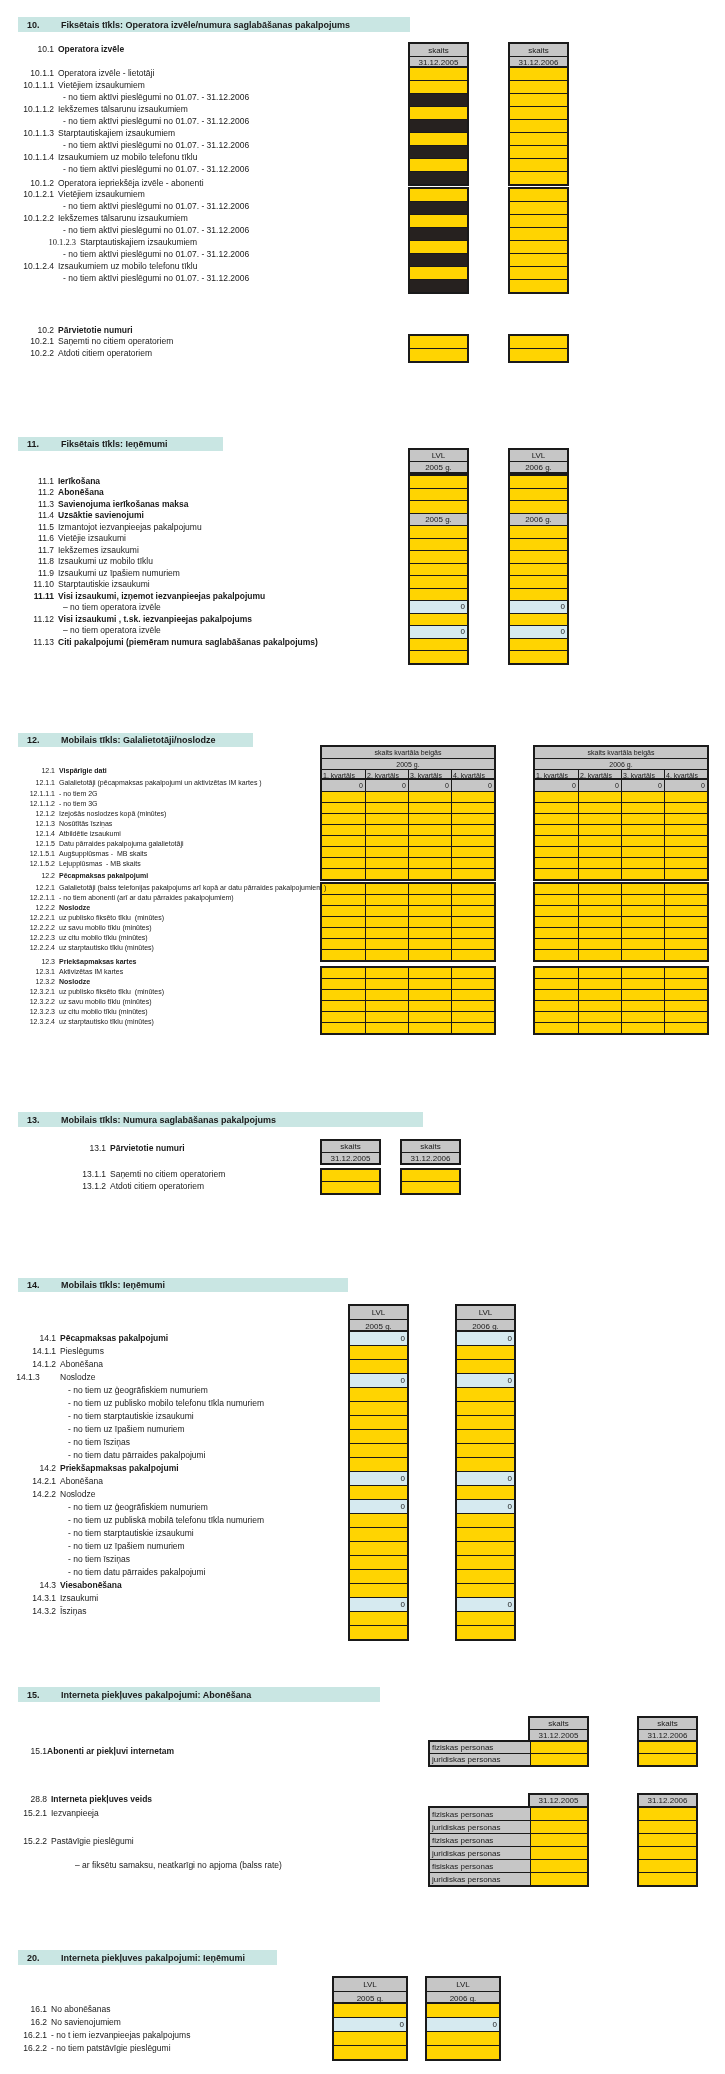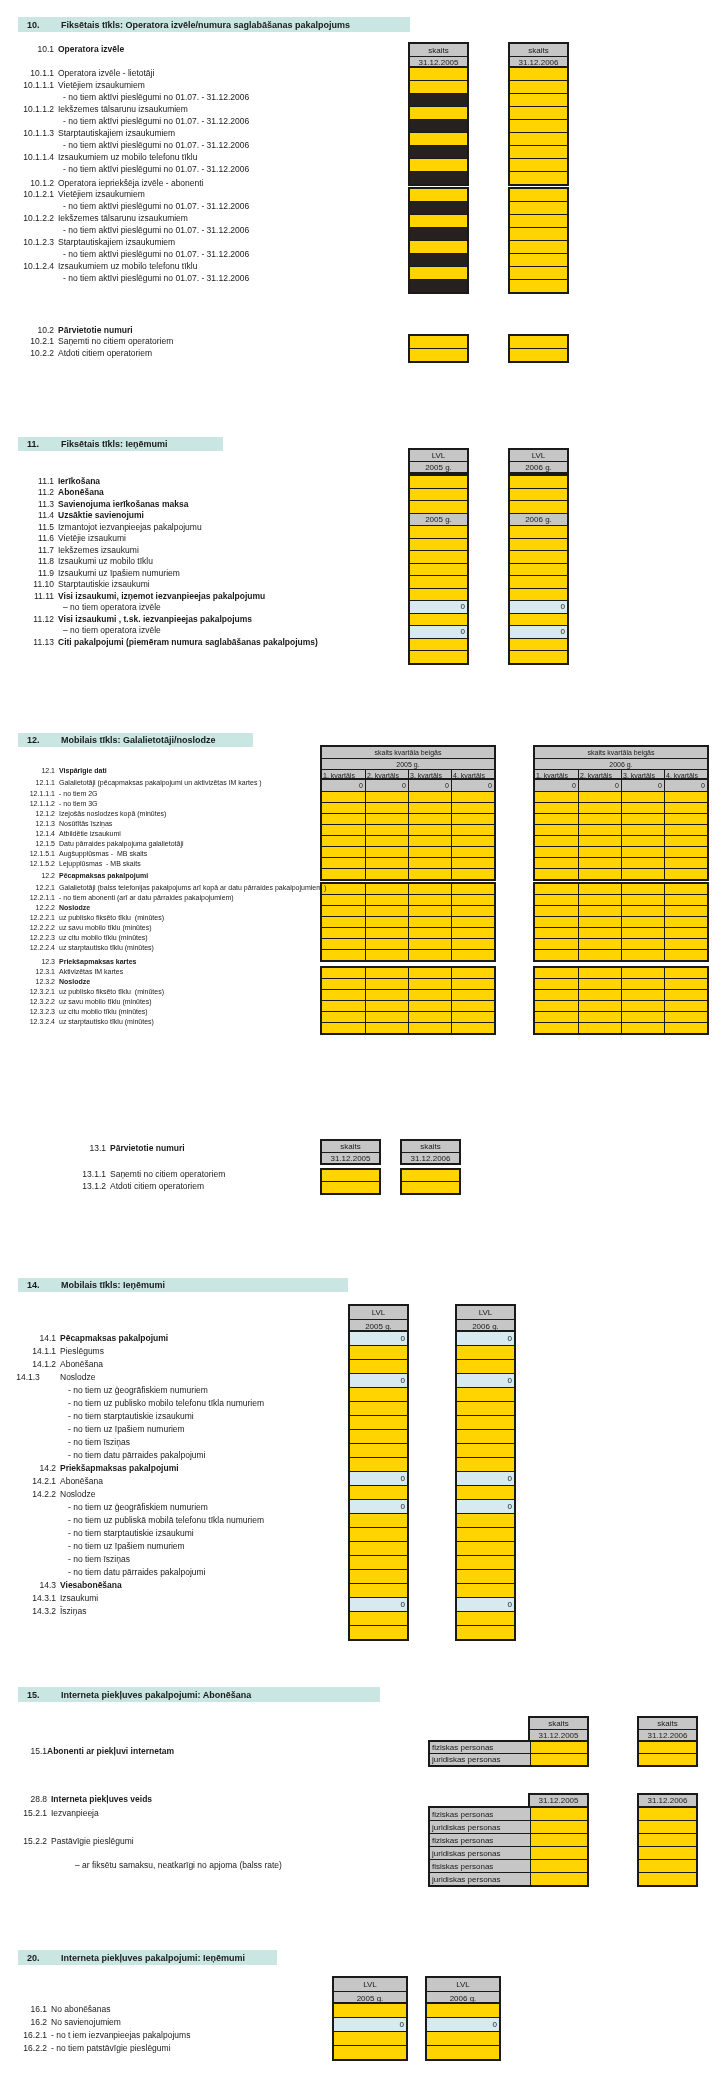--- a/index.html
+++ b/index.html
@@ -42,21 +42,21 @@
     <div class="lrow" style="top: 116px;"><span class="lnum" style="width: 54px;"></span><span class="ltxt" style="margin-left: 9px;">- no tiem aktīvi pieslēgumi no 01.07. - 31.12.2006</span></div>
     <div class="lrow" style="top: 128px;"><span class="lnum" style="width: 54px;">10.1.1.3</span><span class="ltxt" style="margin-left: 4px;">Starptautiskajiem izsaukumiem</span></div>
     <div class="lrow" style="top: 140px;"><span class="lnum" style="width: 54px;"></span><span class="ltxt" style="margin-left: 9px;">- no tiem aktīvi pieslēgumi no 01.07. - 31.12.2006</span></div>
     <div class="lrow" style="top: 152px;"><span class="lnum" style="width: 54px;">10.1.1.4</span><span class="ltxt" style="margin-left: 4px;">Izsaukumiem uz mobilo telefonu tīklu</span></div>
     <div class="lrow" style="top: 164px;"><span class="lnum" style="width: 54px;"></span><span class="ltxt" style="margin-left: 9px;">- no tiem aktīvi pieslēgumi no 01.07. - 31.12.2006</span></div>
     <div class="lrow" style="top: 178px;"><span class="lnum" style="width: 54px;">10.1.2</span><span class="ltxt" style="margin-left: 4px;">Operatora iepriekšēja izvēle - abonenti</span></div>
     <div class="lrow" style="top: 189px;"><span class="lnum" style="width: 54px;">10.1.2.1</span><span class="ltxt" style="margin-left: 4px;">Vietējiem izsaukumiem</span></div>
     <div class="lrow" style="top: 201px;"><span class="lnum" style="width: 54px;"></span><span class="ltxt" style="margin-left: 9px;">- no tiem aktīvi pieslēgumi no 01.07. - 31.12.2006</span></div>
     <div class="lrow" style="top: 213px;"><span class="lnum" style="width: 54px;">10.1.2.2</span><span class="ltxt" style="margin-left: 4px;">Iekšzemes tālsarunu izsaukumiem</span></div>
     <div class="lrow" style="top: 225px;"><span class="lnum" style="width: 54px;"></span><span class="ltxt" style="margin-left: 9px;">- no tiem aktīvi pieslēgumi no 01.07. - 31.12.2006</span></div>
-    <div class="lrow" style="top: 237px;"><span class="lnum" style="width: 54px;">10.1.2.3</span><span class="ltxt" style="margin-left: 4px;">Starptautiskajiem izsaukumiem</span></div>
+    <div class="lrow" style="top: 237px;"><span class="lnum" style="width: 76px; font-family: Liberation Serif, serif;">10.1.2.3</span><span class="ltxt" style="margin-left: 4px;">Starptautiskajiem izsaukumiem</span></div>
     <div class="lrow" style="top: 249px;"><span class="lnum" style="width: 54px;"></span><span class="ltxt" style="margin-left: 9px;">- no tiem aktīvi pieslēgumi no 01.07. - 31.12.2006</span></div>
     <div class="lrow" style="top: 261px;"><span class="lnum" style="width: 54px;">10.1.2.4</span><span class="ltxt" style="margin-left: 4px;">Izsaukumiem uz mobilo telefonu tīklu</span></div>
     <div class="lrow" style="top: 273px;"><span class="lnum" style="width: 54px;"></span><span class="ltxt" style="margin-left: 9px;">- no tiem aktīvi pieslēgumi no 01.07. - 31.12.2006</span></div>
     <div class="lrow" style="top: 325px;"><span class="lnum" style="width: 54px;">10.2</span><span class="ltxt b" style="margin-left: 4px;">Pārvietotie numuri</span></div>
     <div class="lrow" style="top: 336px;"><span class="lnum" style="width: 54px;">10.2.1</span><span class="ltxt" style="margin-left: 4px;">Saņemti no citiem operatoriem</span></div>
     <div class="lrow" style="top: 348px;"><span class="lnum" style="width: 54px;">10.2.2</span><span class="ltxt" style="margin-left: 4px;">Atdoti citiem operatoriem</span></div>
     <div class="tbox" style="left: 408px; top: 42px; width: 57px;">
       <div class="cell cg ctr" style="width: 57px; height: 12px;">skaits</div>
       <div class="cell cg ctr bt" style="width: 57px; height: 12px;">31.12.2005</div>
     </div>
@@ -197,21 +197,21 @@
     <div class="lrow" style="top: 476px;"><span class="lnum" style="width: 54px;">11.1</span><span class="ltxt b" style="margin-left: 4px;">Ierīkošana</span></div>
     <div class="lrow" style="top: 487px;"><span class="lnum" style="width: 54px;">11.2</span><span class="ltxt b" style="margin-left: 4px;">Abonēšana</span></div>
     <div class="lrow" style="top: 499px;"><span class="lnum" style="width: 54px;">11.3</span><span class="ltxt b" style="margin-left: 4px;">Savienojuma ierīkošanas maksa</span></div>
     <div class="lrow" style="top: 510px;"><span class="lnum" style="width: 54px;">11.4</span><span class="ltxt b" style="margin-left: 4px;">Uzsāktie savienojumi</span></div>
     <div class="lrow" style="top: 522px;"><span class="lnum" style="width: 54px;">11.5</span><span class="ltxt" style="margin-left: 4px;">Izmantojot iezvanpieejas pakalpojumu</span></div>
     <div class="lrow" style="top: 533px;"><span class="lnum" style="width: 54px;">11.6</span><span class="ltxt" style="margin-left: 4px;">Vietējie izsaukumi</span></div>
     <div class="lrow" style="top: 545px;"><span class="lnum" style="width: 54px;">11.7</span><span class="ltxt" style="margin-left: 4px;">Iekšzemes izsaukumi</span></div>
     <div class="lrow" style="top: 556px;"><span class="lnum" style="width: 54px;">11.8</span><span class="ltxt" style="margin-left: 4px;">Izsaukumi uz mobilo tīklu</span></div>
     <div class="lrow" style="top: 568px;"><span class="lnum" style="width: 54px;">11.9</span><span class="ltxt" style="margin-left: 4px;">Izsaukumi uz īpašiem numuriem</span></div>
     <div class="lrow" style="top: 579px;"><span class="lnum" style="width: 54px;">11.10</span><span class="ltxt" style="margin-left: 4px;">Starptautiskie izsaukumi</span></div>
-    <div class="lrow" style="top: 591px;"><span class="lnum" style="width: 54px;">11.11</span><span class="ltxt b" style="margin-left: 4px;">Visi izsaukumi, izņemot iezvanpieejas pakalpojumu</span></div>
+    <div class="lrow" style="top: 591px;"><span class="lnum" style="width: 54px; font-weight: bold;">11.11</span><span class="ltxt b" style="margin-left: 4px;">Visi izsaukumi, izņemot iezvanpieejas pakalpojumu</span></div>
     <div class="lrow" style="top: 602px;"><span class="lnum" style="width: 54px;"></span><span class="ltxt" style="margin-left: 9px;">– no tiem operatora izvēle</span></div>
     <div class="lrow" style="top: 614px;"><span class="lnum" style="width: 54px;">11.12</span><span class="ltxt b" style="margin-left: 4px;">Visi izsaukumi , t.sk. iezvanpieejas pakalpojums</span></div>
     <div class="lrow" style="top: 625px;"><span class="lnum" style="width: 54px;"></span><span class="ltxt" style="margin-left: 9px;">– no tiem operatora izvēle</span></div>
     <div class="lrow" style="top: 637px;"><span class="lnum" style="width: 54px;">11.13</span><span class="ltxt b" style="margin-left: 4px;">Citi pakalpojumi (piemēram numura saglabāšanas pakalpojums)</span></div>
     <div class="tbox" style="left: 408px; top: 448px; width: 57px;">
       <div class="cell cg ctr" style="width: 57px; height: 11px;">LVL</div>
       <div class="cell cg ctr bt" style="width: 57px; height: 11px;">2005 g.</div>
     </div>
     <div class="tbox" style="left: 408px; top: 474px; width: 57px;">
       <div class="trow" style="height: 11.5px;">
@@ -629,20 +629,24 @@
         <div class="cell cy bl" style="width: 43px;"></div>
         <div class="cell cy bl" style="width: 43px;"></div>
       </div>
       <div class="trow bt" style="height: 10px;">
         <div class="cell cy" style="width: 43px;"></div>
         <div class="cell cy bl" style="width: 43px;"></div>
         <div class="cell cy bl" style="width: 43px;"></div>
         <div class="cell cy bl" style="width: 43px;"></div>
       </div>
     </div>
+    <div class="secbar" style="left: 18px; top: 1112px; width: 405px; height: 15px;">
+      <span class="secnum">13.</span>
+      <span class="sectitle">Mobilais tīkls: Numura saglabāšanas pakalpojums</span>
+    </div>
     <div class="lrow" style="top: 1143px;"><span class="lnum" style="width: 106px;">13.1</span><span class="ltxt b" style="margin-left: 4px;">Pārvietotie numuri</span></div>
     <div class="lrow" style="top: 1169px;"><span class="lnum" style="width: 106px;">13.1.1</span><span class="ltxt" style="margin-left: 4px;">Saņemti no citiem operatoriem</span></div>
     <div class="lrow" style="top: 1181px;"><span class="lnum" style="width: 106px;">13.1.2</span><span class="ltxt" style="margin-left: 4px;">Atdoti citiem operatoriem</span></div>
     <div class="tbox" style="left: 320px; top: 1139px; width: 57px;">
       <div class="cell cg ctr" style="width: 57px; height: 11px;">skaits</div>
       <div class="cell cg ctr bt" style="width: 57px; height: 11px;">31.12.2005</div>
     </div>
     <div class="tbox" style="left: 320px; top: 1168px; width: 57px;">
       <div class="trow" style="height: 11px;">
         <div class="cell cy" style="width: 57px;"></div>

